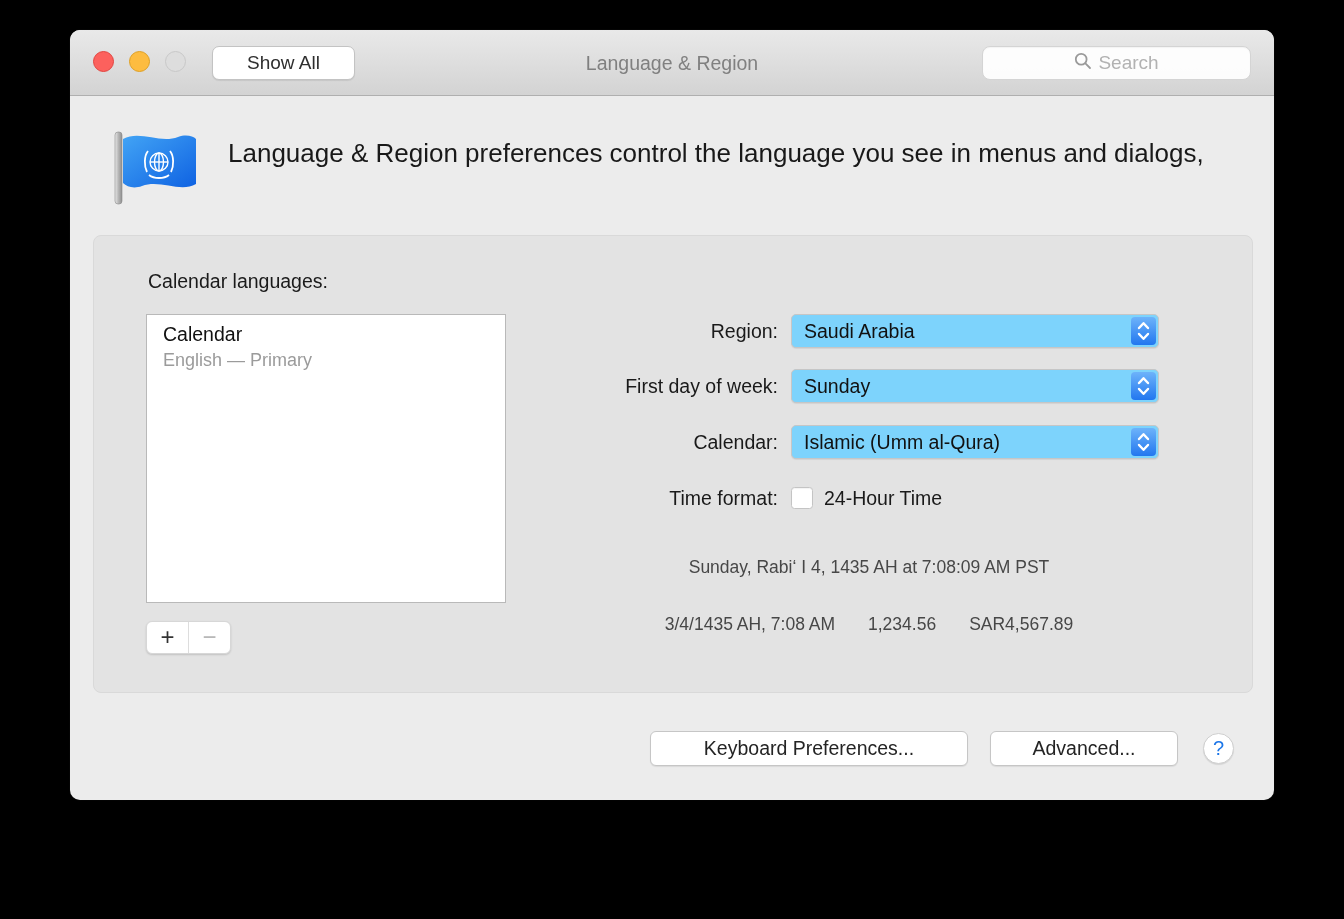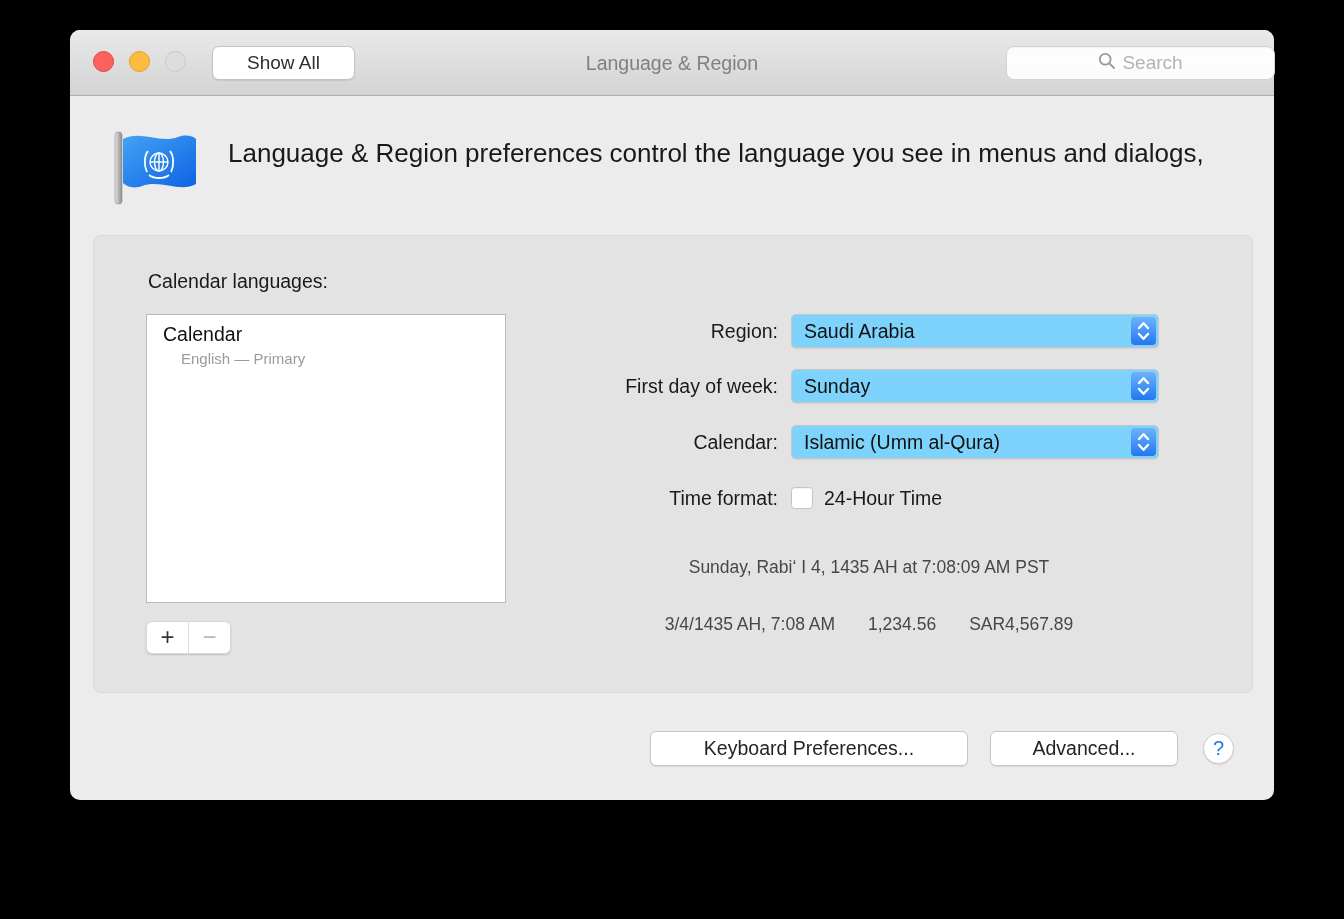--- a/index.html
+++ b/index.html
@@ -32,21 +32,21 @@
     background: #fff; border: 1px solid #c3c3c3; border-radius: 7px;
     box-shadow: 0 1px 1px rgba(0,0,0,.08);
     font-size: 19px; color: #2f2f2f; text-align: center; line-height: 32px;
   }
   .win-title {
     position: absolute; left: 0; right: 0; top: 16px; height: 34px;
     text-align: center; line-height: 34px;
     font-size: 19.5px; color: #808080;
   }
   .search-field {
-    position: absolute; left: 936px; top: 16px; width: 269px; height: 34px;
+    position: absolute; left: 912px; top: 16px; width: 269px; height: 34px;
     background: rgba(255,255,255,.92); border: 1px solid #d4d4d4; border-radius: 8px;
     box-shadow: inset 0 1px 1px rgba(0,0,0,.04);
     display: flex; align-items: center; justify-content: center; gap: 6px;
   }
   .search-field .ph { font-size: 19px; color: #b2b2b2; }
   
   .flag { position: absolute; left: 40px; top: 96px; }
   .desc {
     position: absolute; left: 158px; top: 107px;
     font-size: 26px; line-height: 32px; color: #191919;
@@ -56,21 +56,21 @@
     position: absolute; left: 23px; top: 205px; width: 1160px; height: 458px;
     background: #e3e3e3; border: 1px solid #d9d9d9; border-radius: 8px;
   }
   .pl-label { position: absolute; left: 54px; top: 34px; font-size: 19.5px; color: #1a1a1a; }
   .listbox {
     position: absolute; left: 52px; top: 78px; width: 360px; height: 289px;
     background: #fff; border: 1px solid #b9b9b9;
   }
   .lang-item { padding: 8px 0 0 16px; }
   .lang-name   { font-size: 19.5px; color: #111; }
-  .lang-detail { font-size: 15px; color: #9b9b9b; margin-top: 4px; margin-left: 18px; }
+  .lang-detail { font-size: 18px; color: #9b9b9b; margin-top: 4px; }
   .plusminus {
     position: absolute; left: 52px; top: 385px; width: 85px; height: 33px;
     background: #fff; border: 1px solid #d7d7d7; border-radius: 6px;
     box-shadow: 0 1px 2px rgba(0,0,0,.15);
     display: flex;
   }
   .pm-btn { flex: 1; text-align: center; font-size: 24px; line-height: 29px; }
   .pm-btn.plus  { color: #333; border-right: 1px solid #ddd; }
   .pm-btn.minus { color: #b5b5b5; }
   

